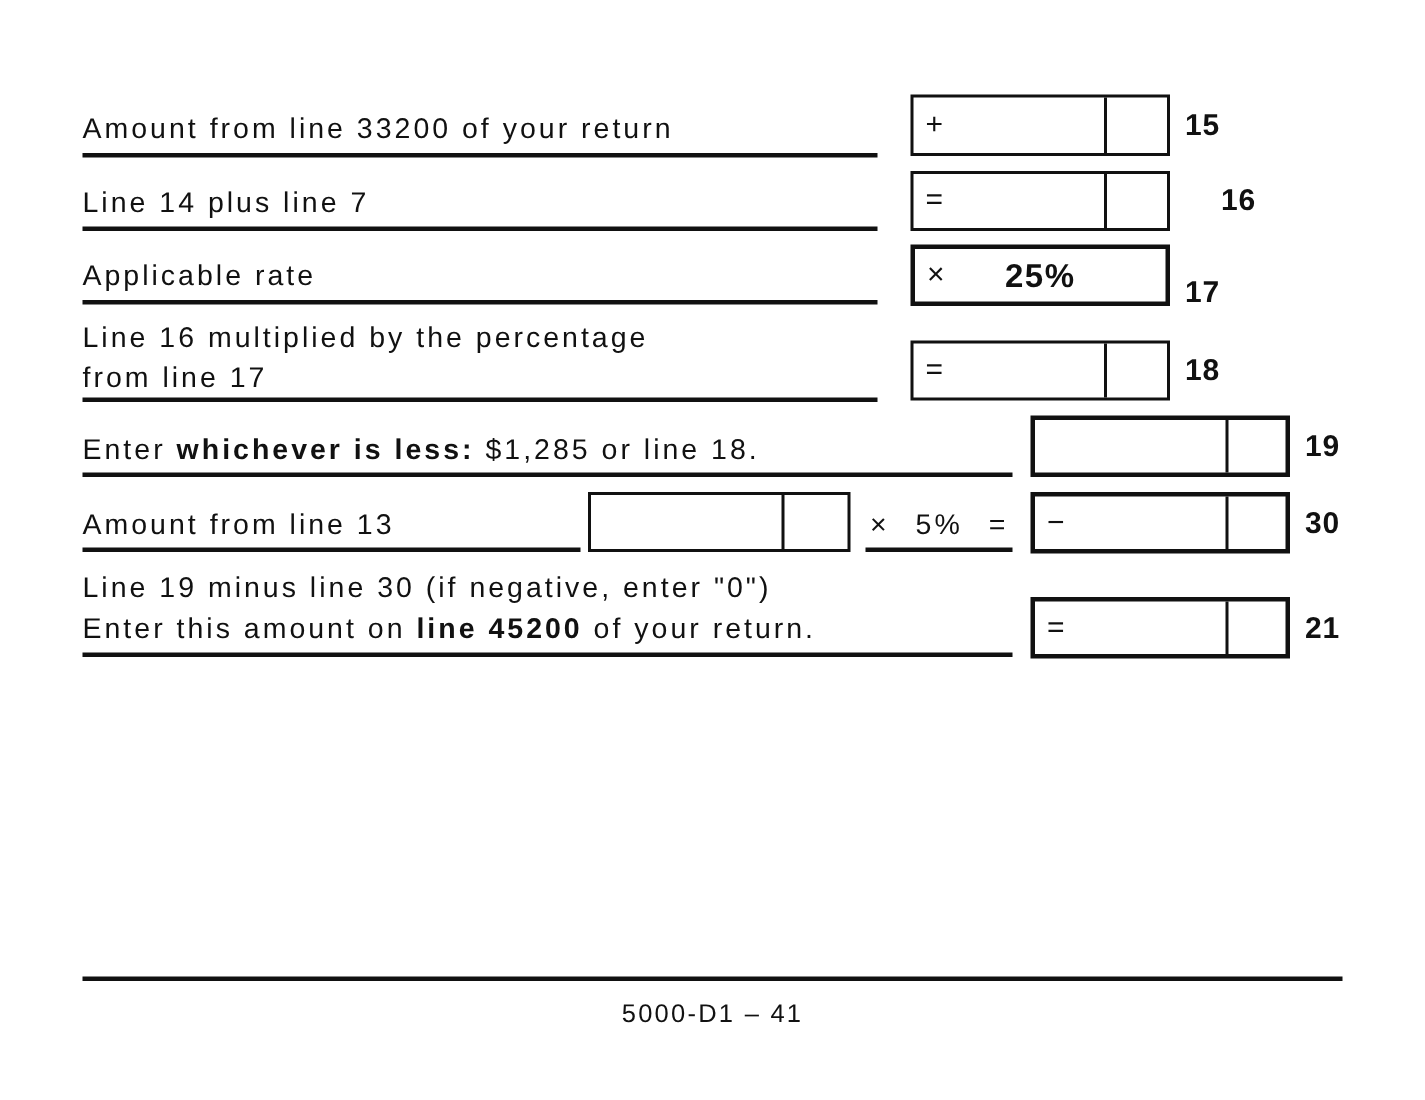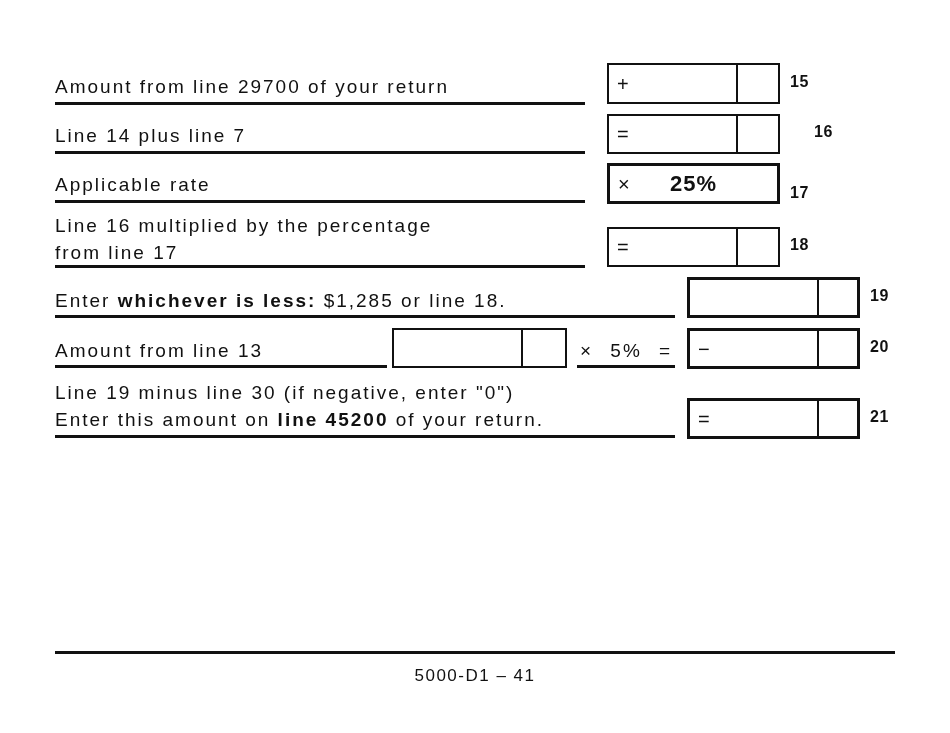--- a/index.html
+++ b/index.html
@@ -62,21 +62,21 @@
     right: 0;
     top: 50%;
     transform: translateY(-50%);
     text-align: center;
     font-weight: bold;
     font-size: 22px;
     letter-spacing: 1px;
   }
   .line-no {
     position: absolute;
-    font-size: 16px;
+    font-size: 20px;
     font-weight: bold;
     letter-spacing: 0.5px;
   }
   .mult-text {
     position: absolute;
     font-size: 19px;
     letter-spacing: 2px;
     word-spacing: 10px;
     white-space: nowrap;
   }
@@ -132,21 +132,21 @@
     text-align: center;
     font-size: 17px;
     letter-spacing: 1.5px;
   }
 </style>
 </head>
 <body>
 
 <div class="page">
 
-  <div id="t15" class="label-text">Amount from line 29700 of your return</div>
+  <div id="t15" class="label-text">Amount from line 33200 of your return</div>
   <div id="u15" class="write-line"></div>
   <div id="b15" class="amt-box">
     <span class="op">+</span>
     <span class="cents-divider"></span>
   </div>
   <div id="n15" class="line-no">15</div>
 
   <div id="t16" class="label-text">Line 14 plus line 7</div>
   <div id="u16" class="write-line"></div>
   <div id="b16" class="amt-box">
@@ -187,21 +187,21 @@
   <div id="u20a" class="write-line"></div>
   <div id="b20mid" class="amt-box">
     <span class="cents-divider"></span>
   </div>
   <div id="m20" class="mult-text">× 5% =</div>
   <div id="u20b" class="write-line"></div>
   <div id="b20" class="amt-box thick">
     <span class="op">−</span>
     <span class="cents-divider"></span>
   </div>
-  <div id="n20" class="line-no">20</div>
+  <div id="n20" class="line-no">30</div>
 
   <div id="t21" class="label-text two-line">
     <span>Line 19 minus line 30 (if negative, enter "0")</span><br>
     <span>Enter this amount on </span><b>line 45200</b><span> of your return.</span>
   </div>
   <div id="u21" class="write-line"></div>
   <div id="b21" class="amt-box thick">
     <span class="op">=</span>
     <span class="cents-divider"></span>
   </div>

